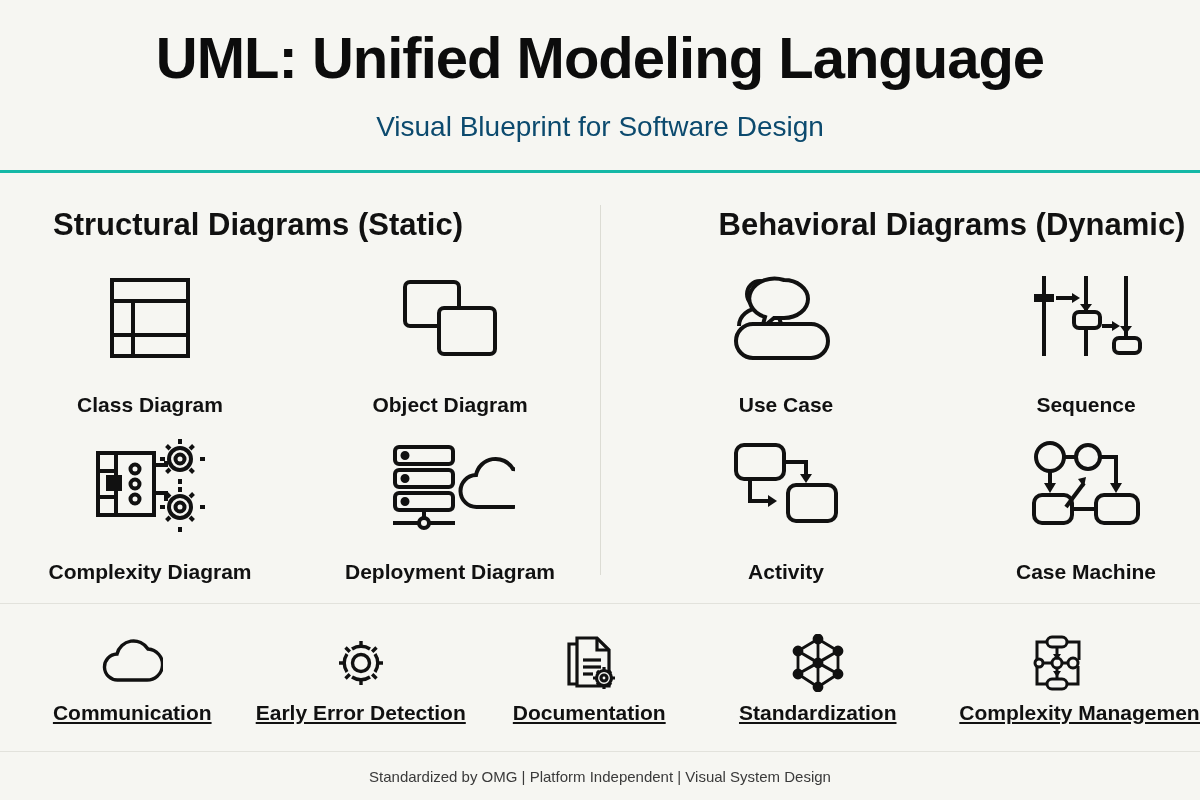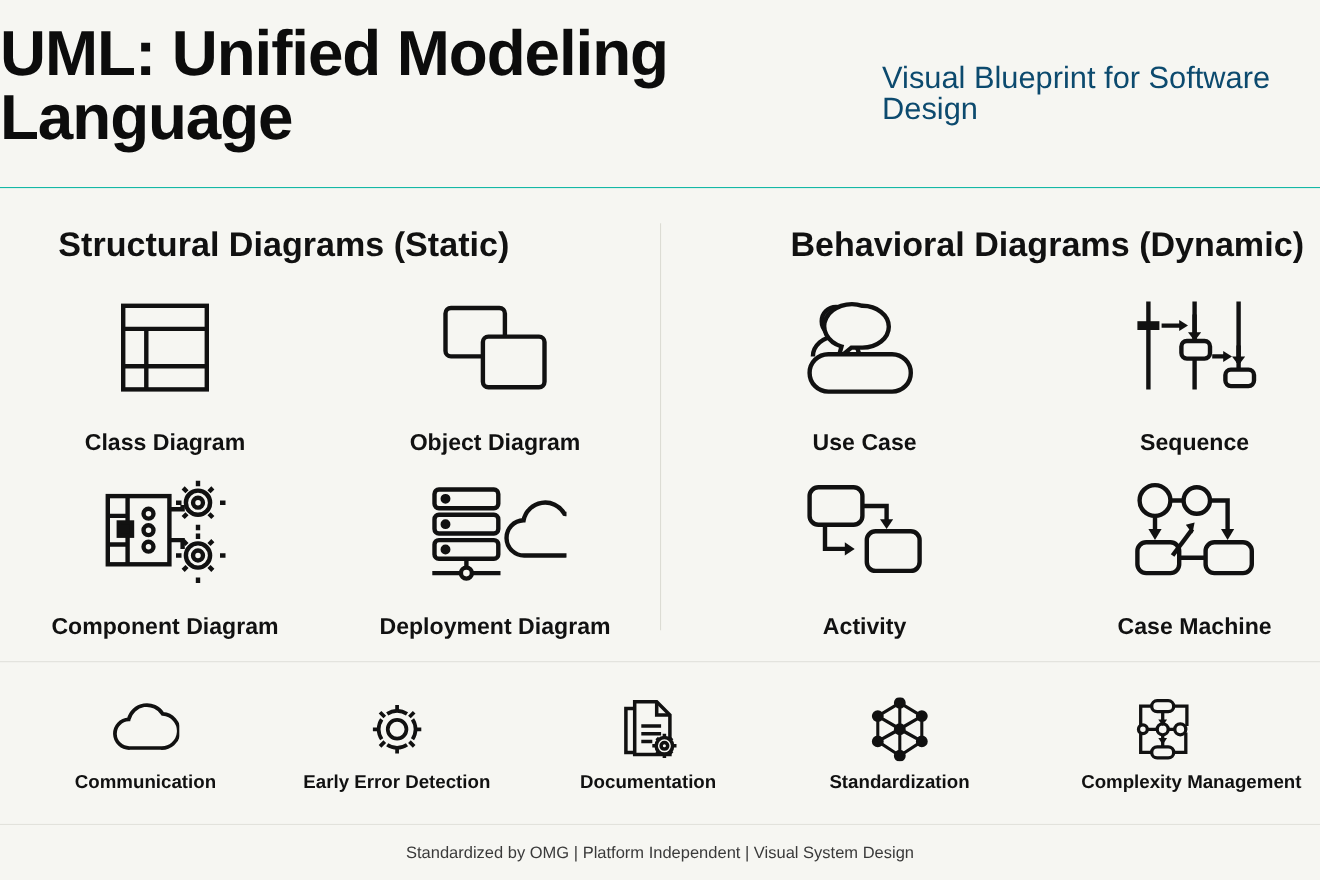--- a/index.html
+++ b/index.html
@@ -6,22 +6,22 @@
   body{
     width:1200px;height:800px;overflow:hidden;
     background:#f6f6f2;
     font-family:"Liberation Sans", sans-serif;
     color:#111;
     position:relative;
   }
   .page{width:1200px;height:800px;position:relative;display:flex;flex-direction:column;}
 
   
-  .header{height:170px;display:flex;flex-direction:row;align-items:center;justify-content:center;
-          border-bottom:1px solid #14b8a6;gap:12px;}
+  .header{height:170px;display:flex;flex-direction:column;align-items:center;justify-content:center;
+          border-bottom:3px solid #14b8a6;gap:12px;}
   .title{font-size:58px;font-weight:bold;letter-spacing:-1px;line-height:1;margin:0 0 14px 0;color:#0c0c0c;}
   .subtitle{font-size:28px;font-weight:normal;line-height:1;color:#0c4a6e;}
 
   
   .middle{height:430px;display:flex;position:relative;border-bottom:1px solid #e2e2dc;}
   .vdivider{position:absolute;left:600px;top:32px;width:1px;height:370px;background:#dcdcd4;}
   .col{width:600px;box-sizing:border-box;padding:34px 0 0 0;display:flex;flex-direction:column;align-items:center;}
   .col-title{font-size:31px;font-weight:bold;margin:0 0 6px 0;white-space:nowrap;}
   .col.left .col-title{transform:translateX(-42px);}
   .col.right .col-title{transform:translateX(52px);}
@@ -29,21 +29,21 @@
   .col.right .grid{transform:translateX(36px);}
   .cell{display:flex;flex-direction:column;align-items:center;justify-content:flex-start;height:163px;gap:24px;}
   .cell .ico{height:110px;display:flex;align-items:center;justify-content:center;}
   .cell .lbl{font-size:21px;font-weight:bold;white-space:nowrap;margin-top:-4px;}
 
   
   .benefits{height:148px;display:flex;align-items:center;justify-content:space-between;
             padding:0 18px;box-sizing:border-box;border-bottom:1px solid #e2e2dc;}
   .benefit{flex:1 1 0;display:flex;flex-direction:column;align-items:center;justify-content:center;}
   .benefit .ico{height:64px;display:flex;align-items:center;justify-content:center;margin-bottom:6px;}
-  .benefit .lbl{font-size:17px;font-weight:bold;white-space:nowrap;}
+  .benefit .lbl{font-size:21px;font-weight:bold;white-space:nowrap;text-decoration:underline;}
   .benefit.last{flex:0 0 250px;}
   .benefit.last .lbl{transform:translateX(26px);}
 
   
   .footer{flex:1;display:flex;align-items:center;justify-content:center;}
   .footer .txt{font-size:15px;color:#3a3a3a;}
 
   svg{display:block;}
 </style>
 </head>
@@ -99,21 +99,21 @@
               <path d="M64 30 h12 v-4"></path>
               <path d="M64 58 h12 v8"></path>
               <circle cx="90" cy="24" r="11"></circle>
               <circle cx="90" cy="24" r="4.5"></circle>
               <path d="M90 9 v-5 M90 44 v5 M75 24 h-5 M110 24 h5 M80 14 l-3.5 -3.5 M100 34 l3.5 3.5 M100 14 l3.5 -3.5 M80 34 l-3.5 3.5"></path>
               <circle cx="90" cy="72" r="11"></circle>
               <circle cx="90" cy="72" r="4.5"></circle>
               <path d="M90 57 v-5 M90 92 v5 M75 72 h-5 M110 72 h5 M80 62 l-3.5 -3.5 M100 82 l3.5 3.5 M100 62 l3.5 -3.5 M80 82 l-3.5 3.5"></path>
             </svg>
           </div>
-          <div class="lbl">Component Diagram</div>
+          <div class="lbl">Complexity Diagram</div>
         </div>
 
         <div class="cell">
           <div class="ico">
             <svg width="130" height="100" viewBox="0 0 130 100" fill="none" stroke="#111" stroke-width="4">
               <rect x="10" y="12" width="58" height="17" rx="4"></rect>
               <rect x="10" y="35" width="58" height="17" rx="4"></rect>
               <rect x="10" y="58" width="58" height="17" rx="4"></rect>
               <circle cx="20" cy="20.5" r="2.5" fill="#111"></circle>
               <circle cx="20" cy="43.5" r="2.5" fill="#111"></circle>

